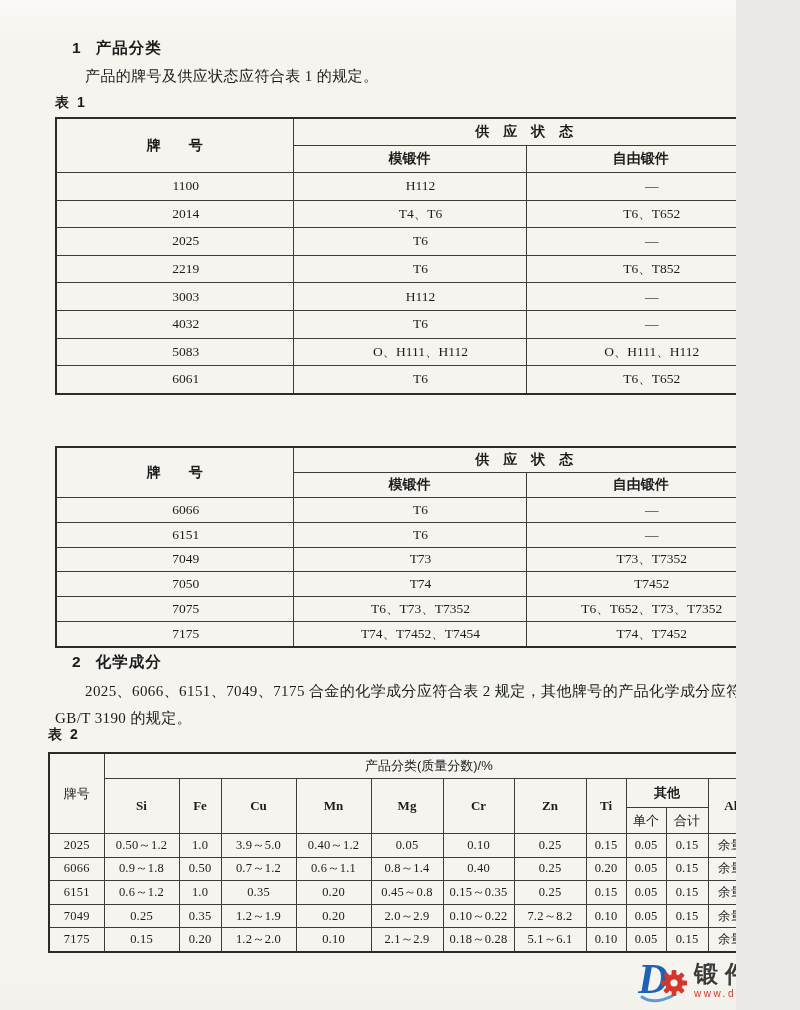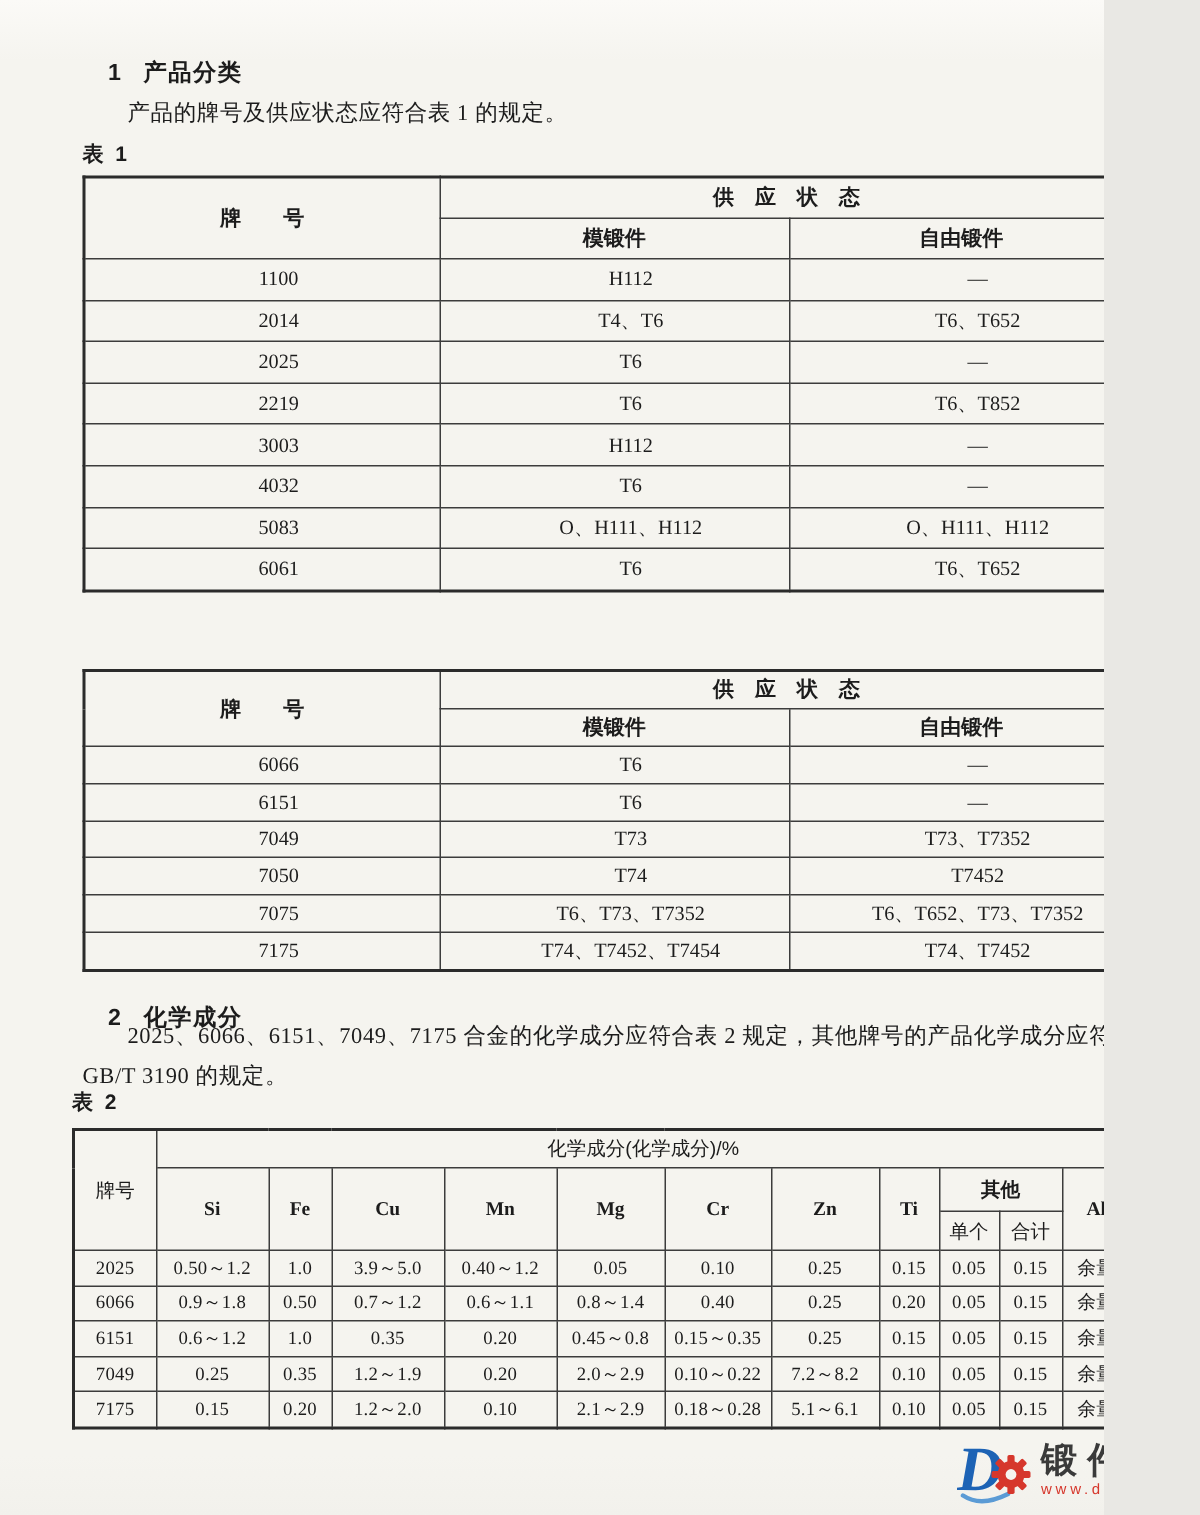--- a/index.html
+++ b/index.html
@@ -181,21 +181,21 @@
           <td>T6、T652、T73、T7352</td>
         </tr>
         <tr>
           <td>7175</td>
           <td>T74、T7452、T7454</td>
           <td>T74、T7452</td>
         </tr>
       </tbody>
   </table>
 
-  <div class="sec-heading" style="top:652px;margin-top:16px;">
+  <div class="sec-heading" style="top:652px;">
     <span class="num">2</span><span>化学成分</span>
   </div>
   <div class="para" style="top:678px;">2025、6066、6151、7049、7175 合金的化学成分应符合表 2 规定，其他牌号的产品化学成分应符合 GB/T 3190 的规定。</div>
   <div class="tbl-caption" style="top:726px;left:48px;width:705px;">表 2</div>
 
   <table class="t2" style="left:48px;top:752px;width:705px;">
     <colgroup>
       <col style="width:55px">
         <col style="width:75px">
         <col style="width:42px">
@@ -205,21 +205,21 @@
         <col style="width:71px">
         <col style="width:72px">
       <col style="width:40px">
         <col style="width:40px">
         <col style="width:42px">
         <col style="width:46px">
     </colgroup>
     <thead>
       <tr class="row-group">
         <th rowspan="3">牌号</th>
-        <th colspan="11">化学成分(化学成分)/%</th>
+        <th colspan="11">产品分类(质量分数)/%</th>
       </tr>
       <tr class="row-el">
         <th rowspan="2">Si</th>
         <th rowspan="2">Fe</th>
         <th rowspan="2">Cu</th>
         <th rowspan="2">Mn</th>
         <th rowspan="2">Mg</th>
         <th rowspan="2">Cr</th>
         <th rowspan="2">Zn</th>
         <th rowspan="2">Ti</th>

